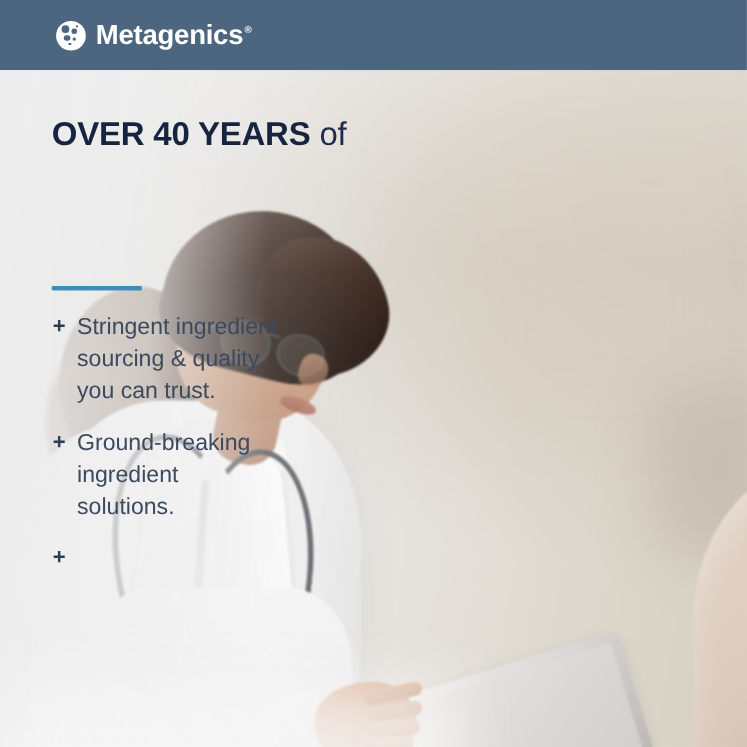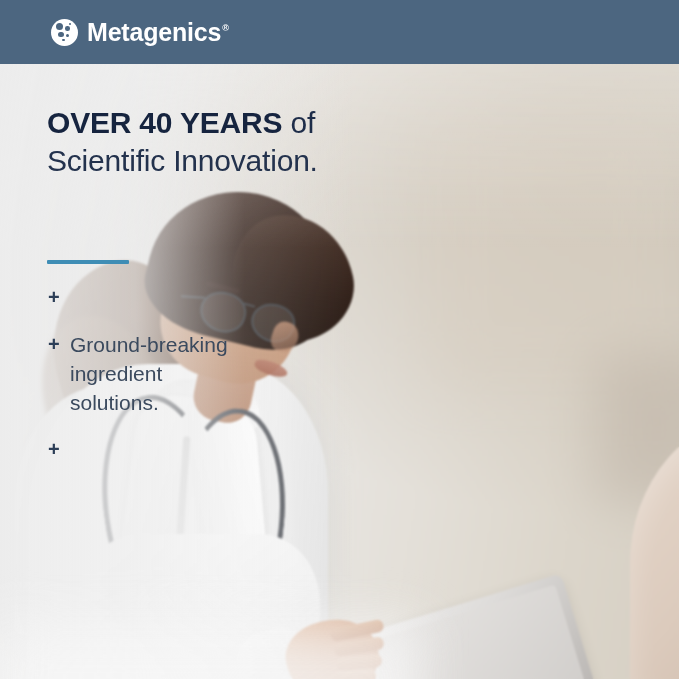--- a/index.html
+++ b/index.html
@@ -506,29 +506,31 @@
       <div id="photo-soften"></div>
       <div id="photo-wash"></div>
     </div>
 
     <div class="room-blur rb4"></div>
 
     <div id="copy">
 
       <div id="headline">
         <span class="hl-strong">OVER 40 YEARS</span><span class="hl-light"> of</span>
-        <span id="headline-line2">Scientific Innovation.</span>
       </div>
 
       <div id="divider"></div>
 
       <div id="bullets">
 
         <div class="bullet">
           <div class="bullet-marker">+</div>
+          <div class="bullet-text">Stringent ingredient
+sourcing &amp; quality
+you can trust.</div>
         </div>
 
         <div class="bullet">
           <div class="bullet-marker">+</div>
           <div class="bullet-text">Ground-breaking
 ingredient
 solutions.</div>
         </div>
 
         <div class="bullet">

